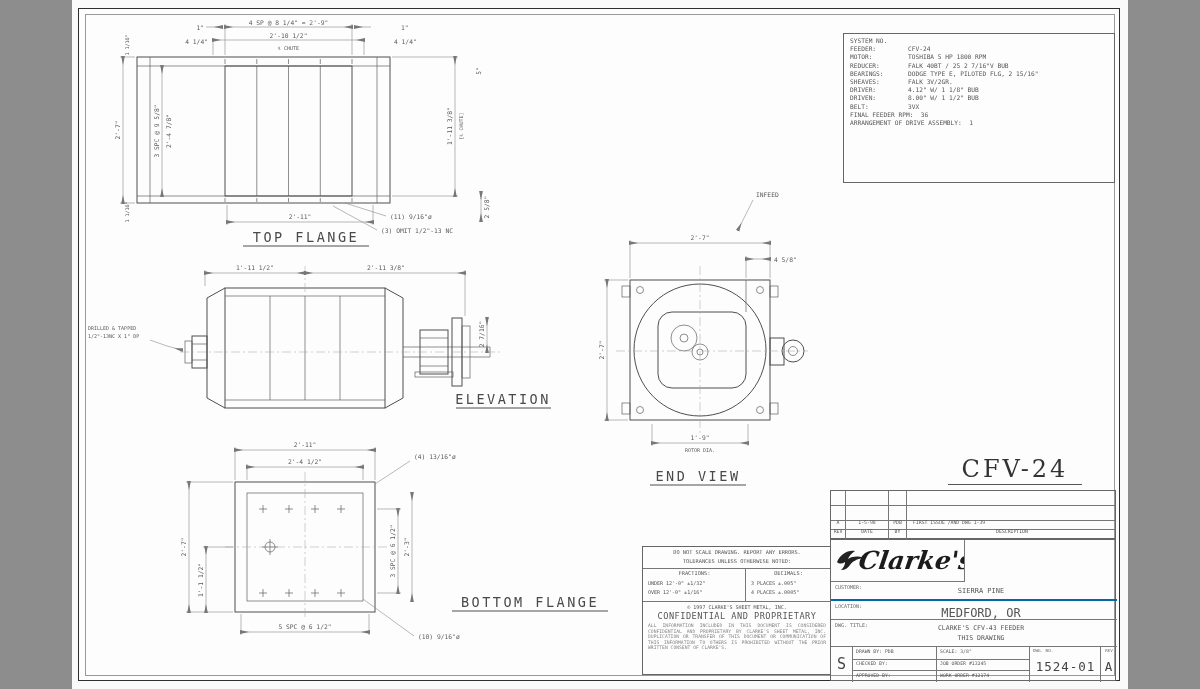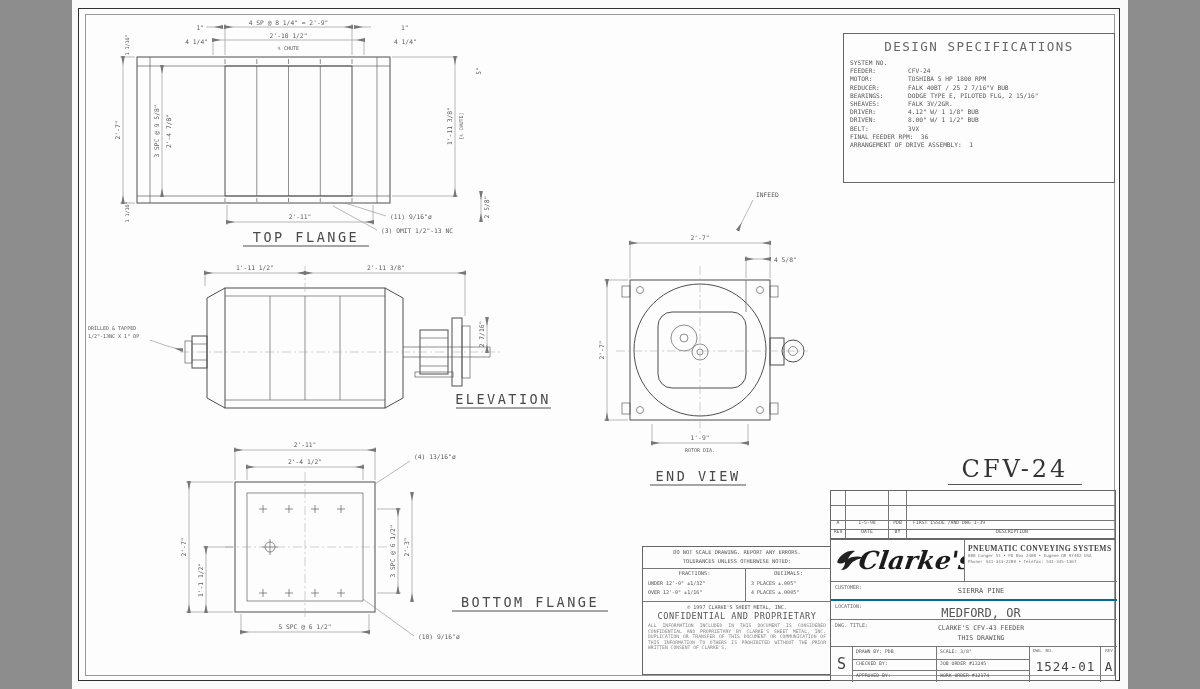--- a/index.html
+++ b/index.html
@@ -265,21 +265,20 @@
       <line class="dim" x1="375" y1="484" x2="410" y2="461"></line>
       <text class="t6" x="414" y="459" text-anchor="start">(4) 13/16"ø</text>
       <line class="dim" x1="363" y1="599" x2="414" y2="636"></line>
       <text class="t6" x="418" y="639" text-anchor="start">(10) 9/16"ø</text>
       <text class="vlabel" x="530" y="607" text-anchor="middle">BOTTOM FLANGE</text>
       <line class="ln" x1="452" y1="611" x2="608" y2="611"></line>
     </g>
   </svg>
 
   <div class="abs specs">
-    <div class="title">DESIGN SPECIFICATIONS</div>
     <div class="line">SYSTEM NO.</div>
     <div class="spec-row">
         <span class="lb">FEEDER:</span>
         <span>CFV-24</span>
       </div>
     <div class="spec-row">
         <span class="lb">MOTOR:</span>
         <span>TOSHIBA 5 HP 1800 RPM</span>
       </div>
     <div class="spec-row">
@@ -332,25 +331,20 @@
     <div class="cell" style="left:58px;top:0;width:18px;height:29px;"></div>
   </div>
 
   <div class="abs tb" style="left:830px;top:539px;width:286px;height:142px;">
 
     <div class="cell" style="left:0;top:0;width:134px;height:42px;border-bottom:1px solid #777;">
       <svg width="30" height="30" style="left:4px;top:6px;" viewBox="0 0 30 30">
         <path d="M2,16 C6,8 12,4 20,5 C16,8 14,10 13,13 C18,10 24,10 28,12 C22,13 18,15 15,19 C13,22 10,24 6,24 C9,21 10,19 10,16 C7,18 4,18 2,16 Z" fill="#222"></path>
       </svg>
       <span class="logo-script" style="position:absolute;left:28px;top:6px;">Clarke's</span>
-    </div>
-    <div class="cell" style="left:134px;top:0;width:152px;height:42px;border-right:none;border-bottom:1px solid #777;padding:4px 3px;">
-      <div class="company">PNEUMATIC CONVEYING SYSTEMS</div>
-      <div class="addr">880 Conger St • PO Box 2408 • Eugene OR 97402 USA</div>
-      <div class="addr">Phone: 541-343-2280  •  Telefax: 541-345-1367</div>
     </div>
 
     <div style="position:absolute;left:0;top:42px;width:286px;height:19px;border-bottom:2px solid #0369a1;box-sizing:border-box;">
       <span class="lab5" style="position:absolute;left:4px;top:2px;">CUSTOMER:</span>
       <div class="ctr" style="position:absolute;left:60px;top:5px;width:180px;font-size:7px;color:#555;">SIERRA PINE</div>
     </div>
 
     <div style="position:absolute;left:0;top:61px;width:286px;height:19px;border-bottom:1px solid #777;box-sizing:border-box;">
       <span class="lab5" style="position:absolute;left:4px;top:2px;">LOCATION:</span>
       <div class="ctr" style="position:absolute;left:60px;top:5px;width:180px;font-size:12px;color:#555;">MEDFORD, OR</div>

